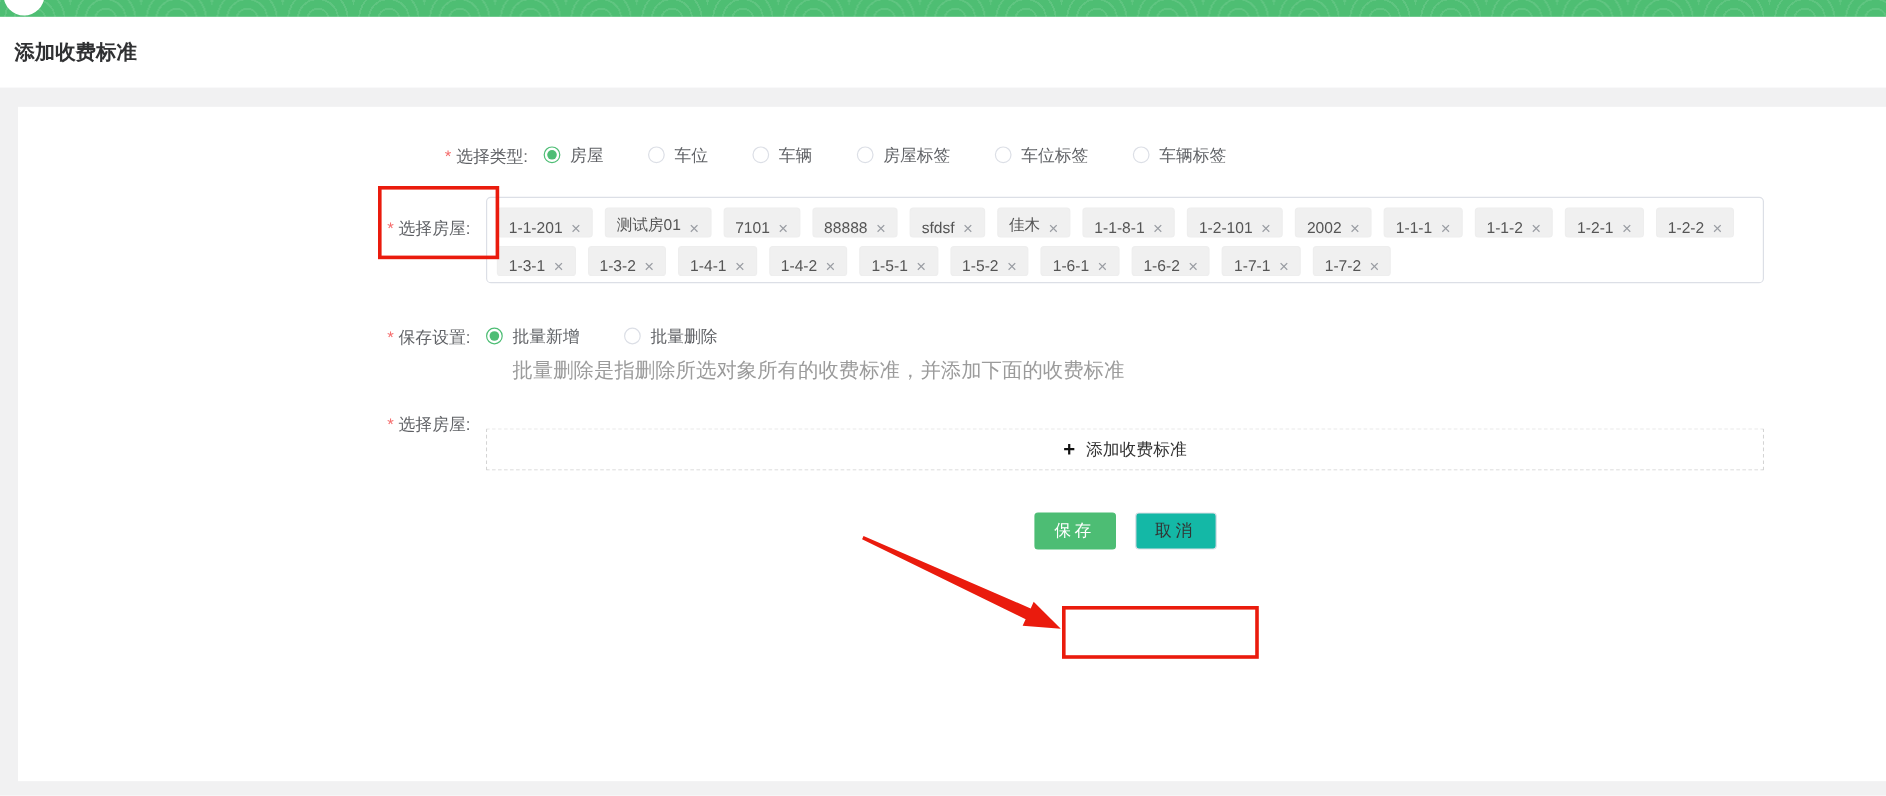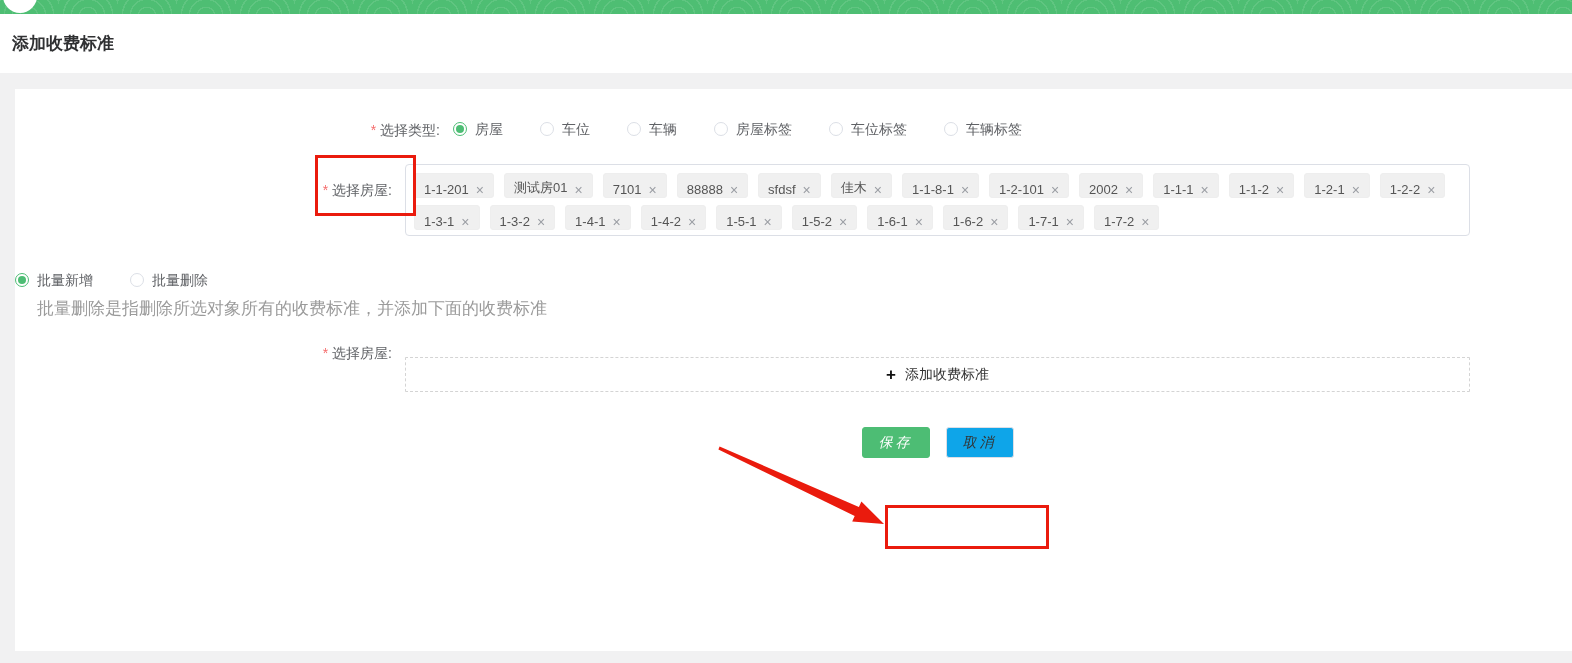--- a/index.html
+++ b/index.html
@@ -74,23 +74,23 @@
   
   .add-btn {
     width:1065px; height:35px; margin-top:16px;
     border:1px dashed #d4d4d4; background:#fff; border-radius:1px;
     display:flex; align-items:center; justify-content:center; gap:9px;
     font-size:14px; color:#333; cursor:pointer; font-family:inherit;
   }
   .plus { font-size:17px; font-weight:bold; color:#111; line-height:1; }
   
   .actions { width:1065px; margin-top:35px; display:flex; justify-content:center; gap:16px; }
-  .btn { height:31px; font-size:14px; border-radius:3px; cursor:pointer; letter-spacing:3px; font-family:inherit; padding:0 16px;font-style:italic; }
+  .btn { height:31px; font-size:14px; border-radius:3px; cursor:pointer; letter-spacing:3px; font-family:inherit; padding:0 16px; }
   .btn-save { background:#4dbd74; border:1px solid #4dbd74; color:#fff; }
-  .btn-cancel { background:#0ea5e9; border:1px solid #dcdfe6; color:#333; }
+  .btn-cancel { background:#14b8a6; border:1px solid #dcdfe6; color:#333; }
   
   .annotation-overlay { position:absolute; top:0; left:0; pointer-events:none; z-index:5; }
 </style>
 </head>
 <body>
 
 <div class="topbar">
   <div class="top-circle"></div>
 </div>
 
@@ -227,20 +227,23 @@
             <span class="x">×</span>
           </span>
           <span class="tag">
             <span>1-7-2</span>
             <span class="x">×</span>
           </span>
         </div>
     </div>
 
     <div class="form-row" style="margin-bottom:23px;">
+      <div class="form-label">
+        <span class="req">*</span><span>保存设置:</span>
+      </div>
       <div>
         <div class="radio-group">
             <label class="radio">
               <span class="radio-circle checked"></span>
               <span>批量新增</span>
             </label>
             <label class="radio">
               <span class="radio-circle"></span>
               <span>批量删除</span>
             </label>

